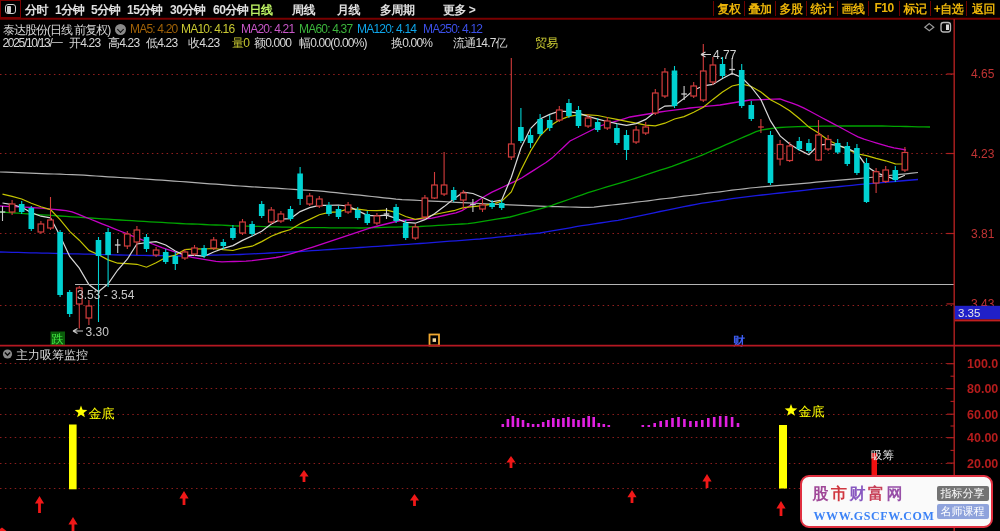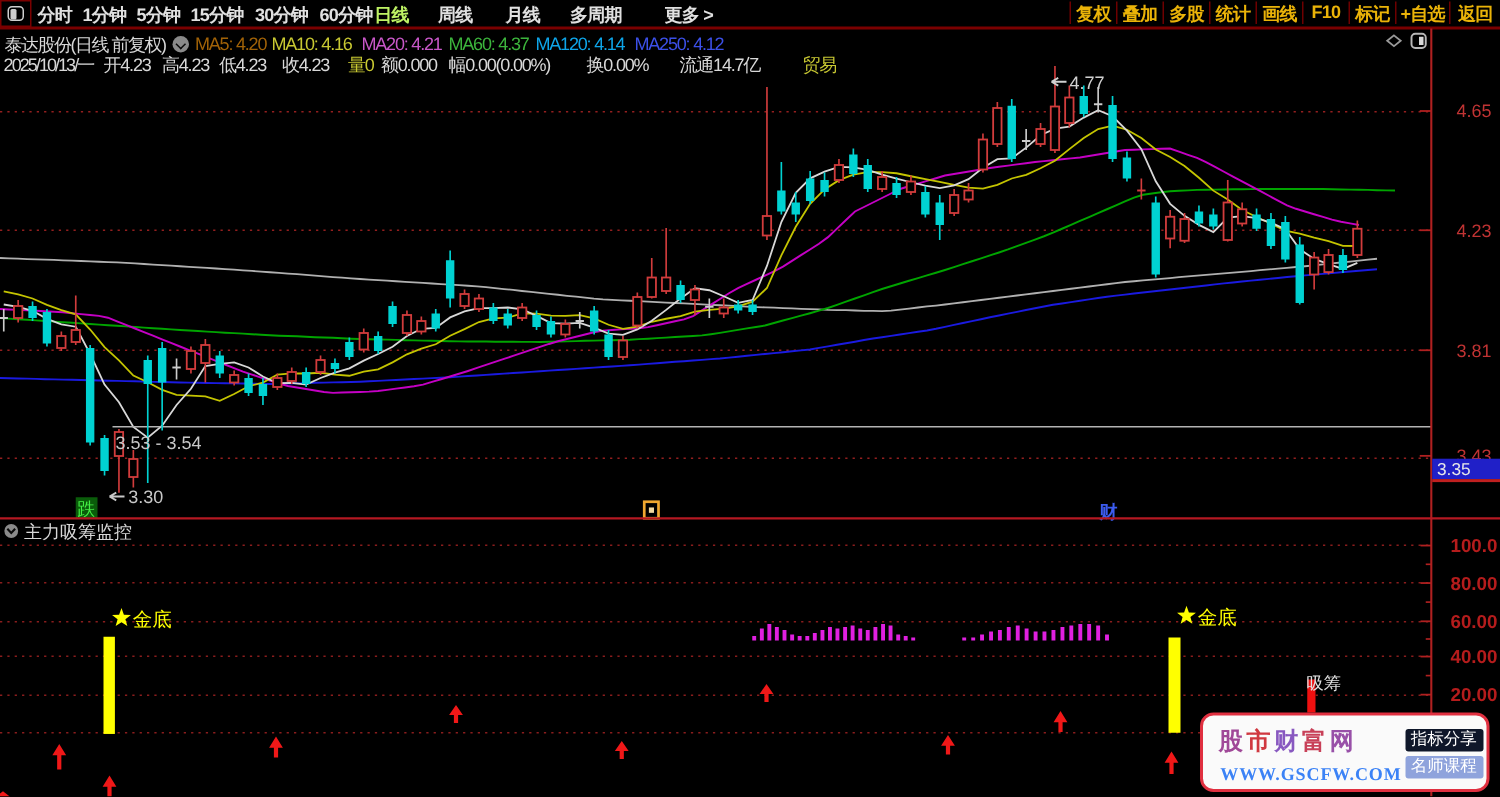--- a/index.html
+++ b/index.html
@@ -383,14 +383,14 @@
     <span style="left:232px;color:#c8c832">量0</span>
     <span style="left:254px">额0.000</span>
     <span style="left:299px">幅0.00(0.00%)</span>
     <span style="left:391px">换0.00%</span>
     <span style="left:453px">流通14.7亿</span>
     <span style="left:535px;color:#c8c832">贸易</span>
   </div>
 <div id="wm">
  <div id="wmbig"><span style="color:#a04898">股</span><span style="color:#d03840">市</span><span style="color:#8858c0">财</span><span style="color:#c84058">富</span><span style="color:#9850a8">网</span></div>
  <div id="wmurl">WWW.GSCFW.COM</div>
- <div class="wtag" style="top:9px;background:#0f172a">指标分享</div>
+ <div class="wtag" style="top:9px;background:#737373">指标分享</div>
  <div class="wtag" style="top:27px;background:#8fa3dc">名师课程</div>
 </div>
 </body></html>

